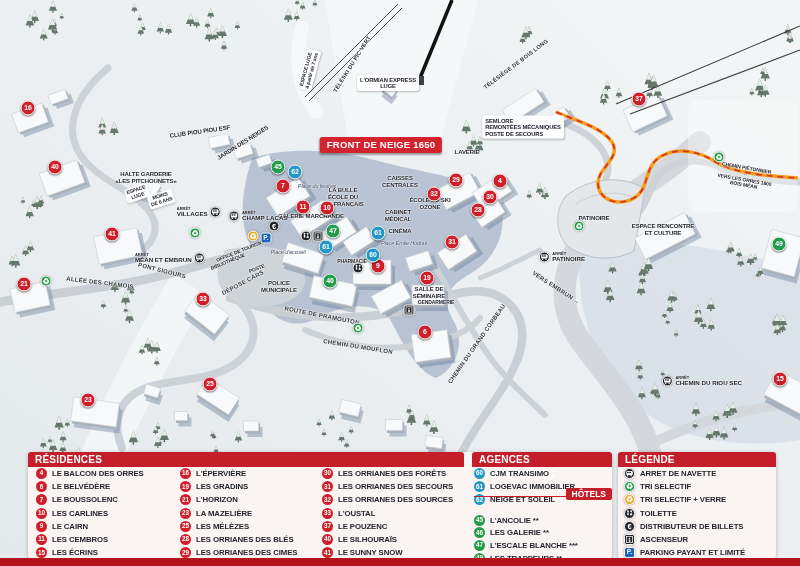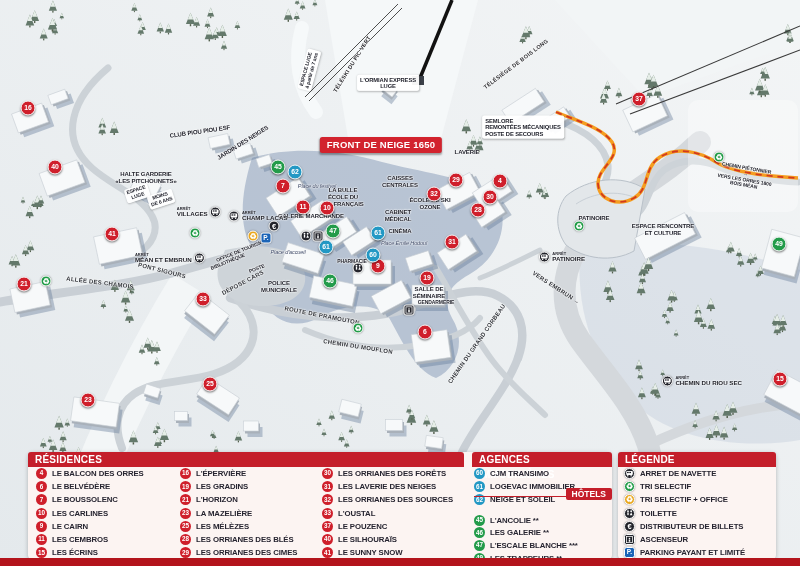--- a/index.html
+++ b/index.html
@@ -812,21 +812,21 @@
         <span class="lname">LES ORRIANES DES CIMES</span>
       </div>
     </div>
   <div class="lcol" id="res-col-2">
       <div class="lrow">
         <span class="lnum residence">30</span>
         <span class="lname">LES ORRIANES DES FORÊTS</span>
       </div>
       <div class="lrow">
         <span class="lnum residence">31</span>
-        <span class="lname">LES LAVERIE DES NEIGES</span>
+        <span class="lname">LES ORRIANES DES SECOURS</span>
       </div>
       <div class="lrow">
         <span class="lnum residence">32</span>
         <span class="lname">LES ORRIANES DES SOURCES</span>
       </div>
       <div class="lrow">
         <span class="lnum residence">33</span>
         <span class="lname">L'OUSTAL</span>
       </div>
       <div class="lrow">
@@ -892,21 +892,21 @@
           </svg>
         </span>
         <span class="lname">ARRET DE NAVETTE</span>
       </div>
       <div class="lrow">
         <span class="chip recycle-green">♻</span>
         <span class="lname">TRI SELECTIF</span>
       </div>
       <div class="lrow">
         <span class="chip recycle-yellow">♻</span>
-        <span class="lname">TRI SELECTIF + OFFICE</span>
+        <span class="lname">TRI SELECTIF + VERRE</span>
       </div>
       <div class="lrow">
         <span class="chip wc">
           <svg viewBox="0 0 12 12">
             <circle cx="4" cy="3" r="1.2" fill="#fff"></circle>
             <rect x="3.1" y="4.6" width="1.8" height="3.6" fill="#fff"></rect>
             <circle cx="8.2" cy="3" r="1.2" fill="#fff"></circle>
             <path d="M8.2 4.4 L10 8.2 L6.4 8.2 Z" fill="#fff"></path>
           </svg>
         </span>

